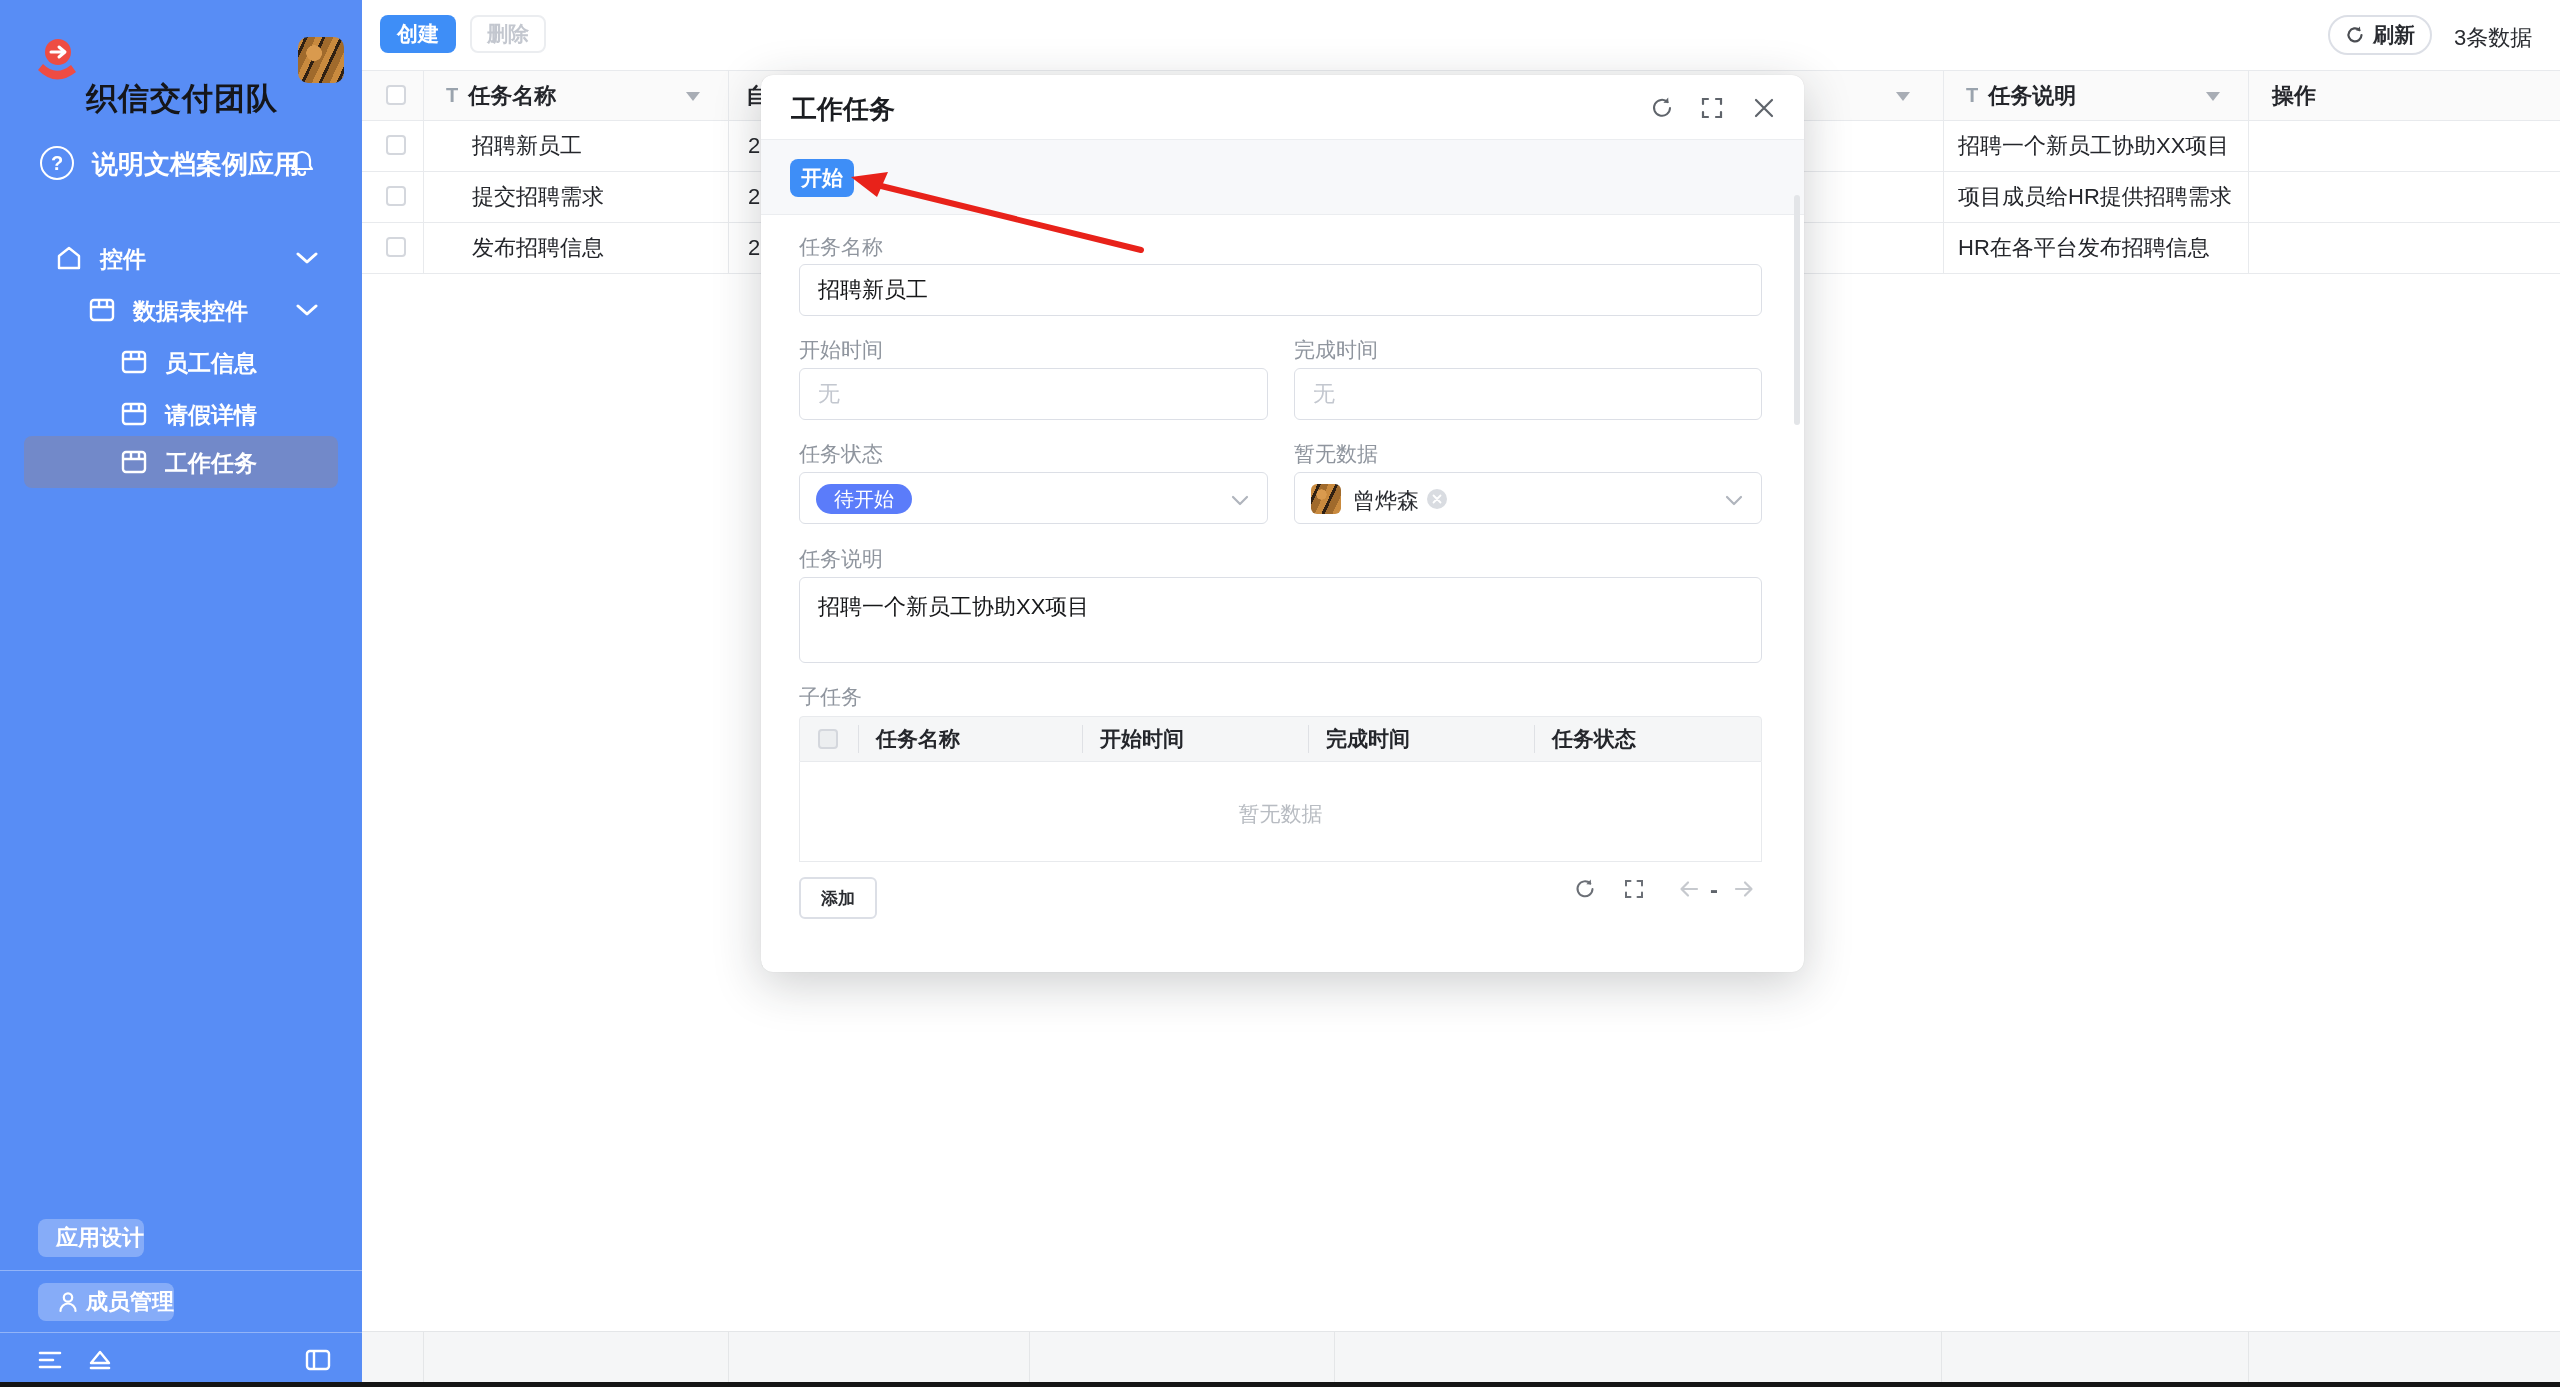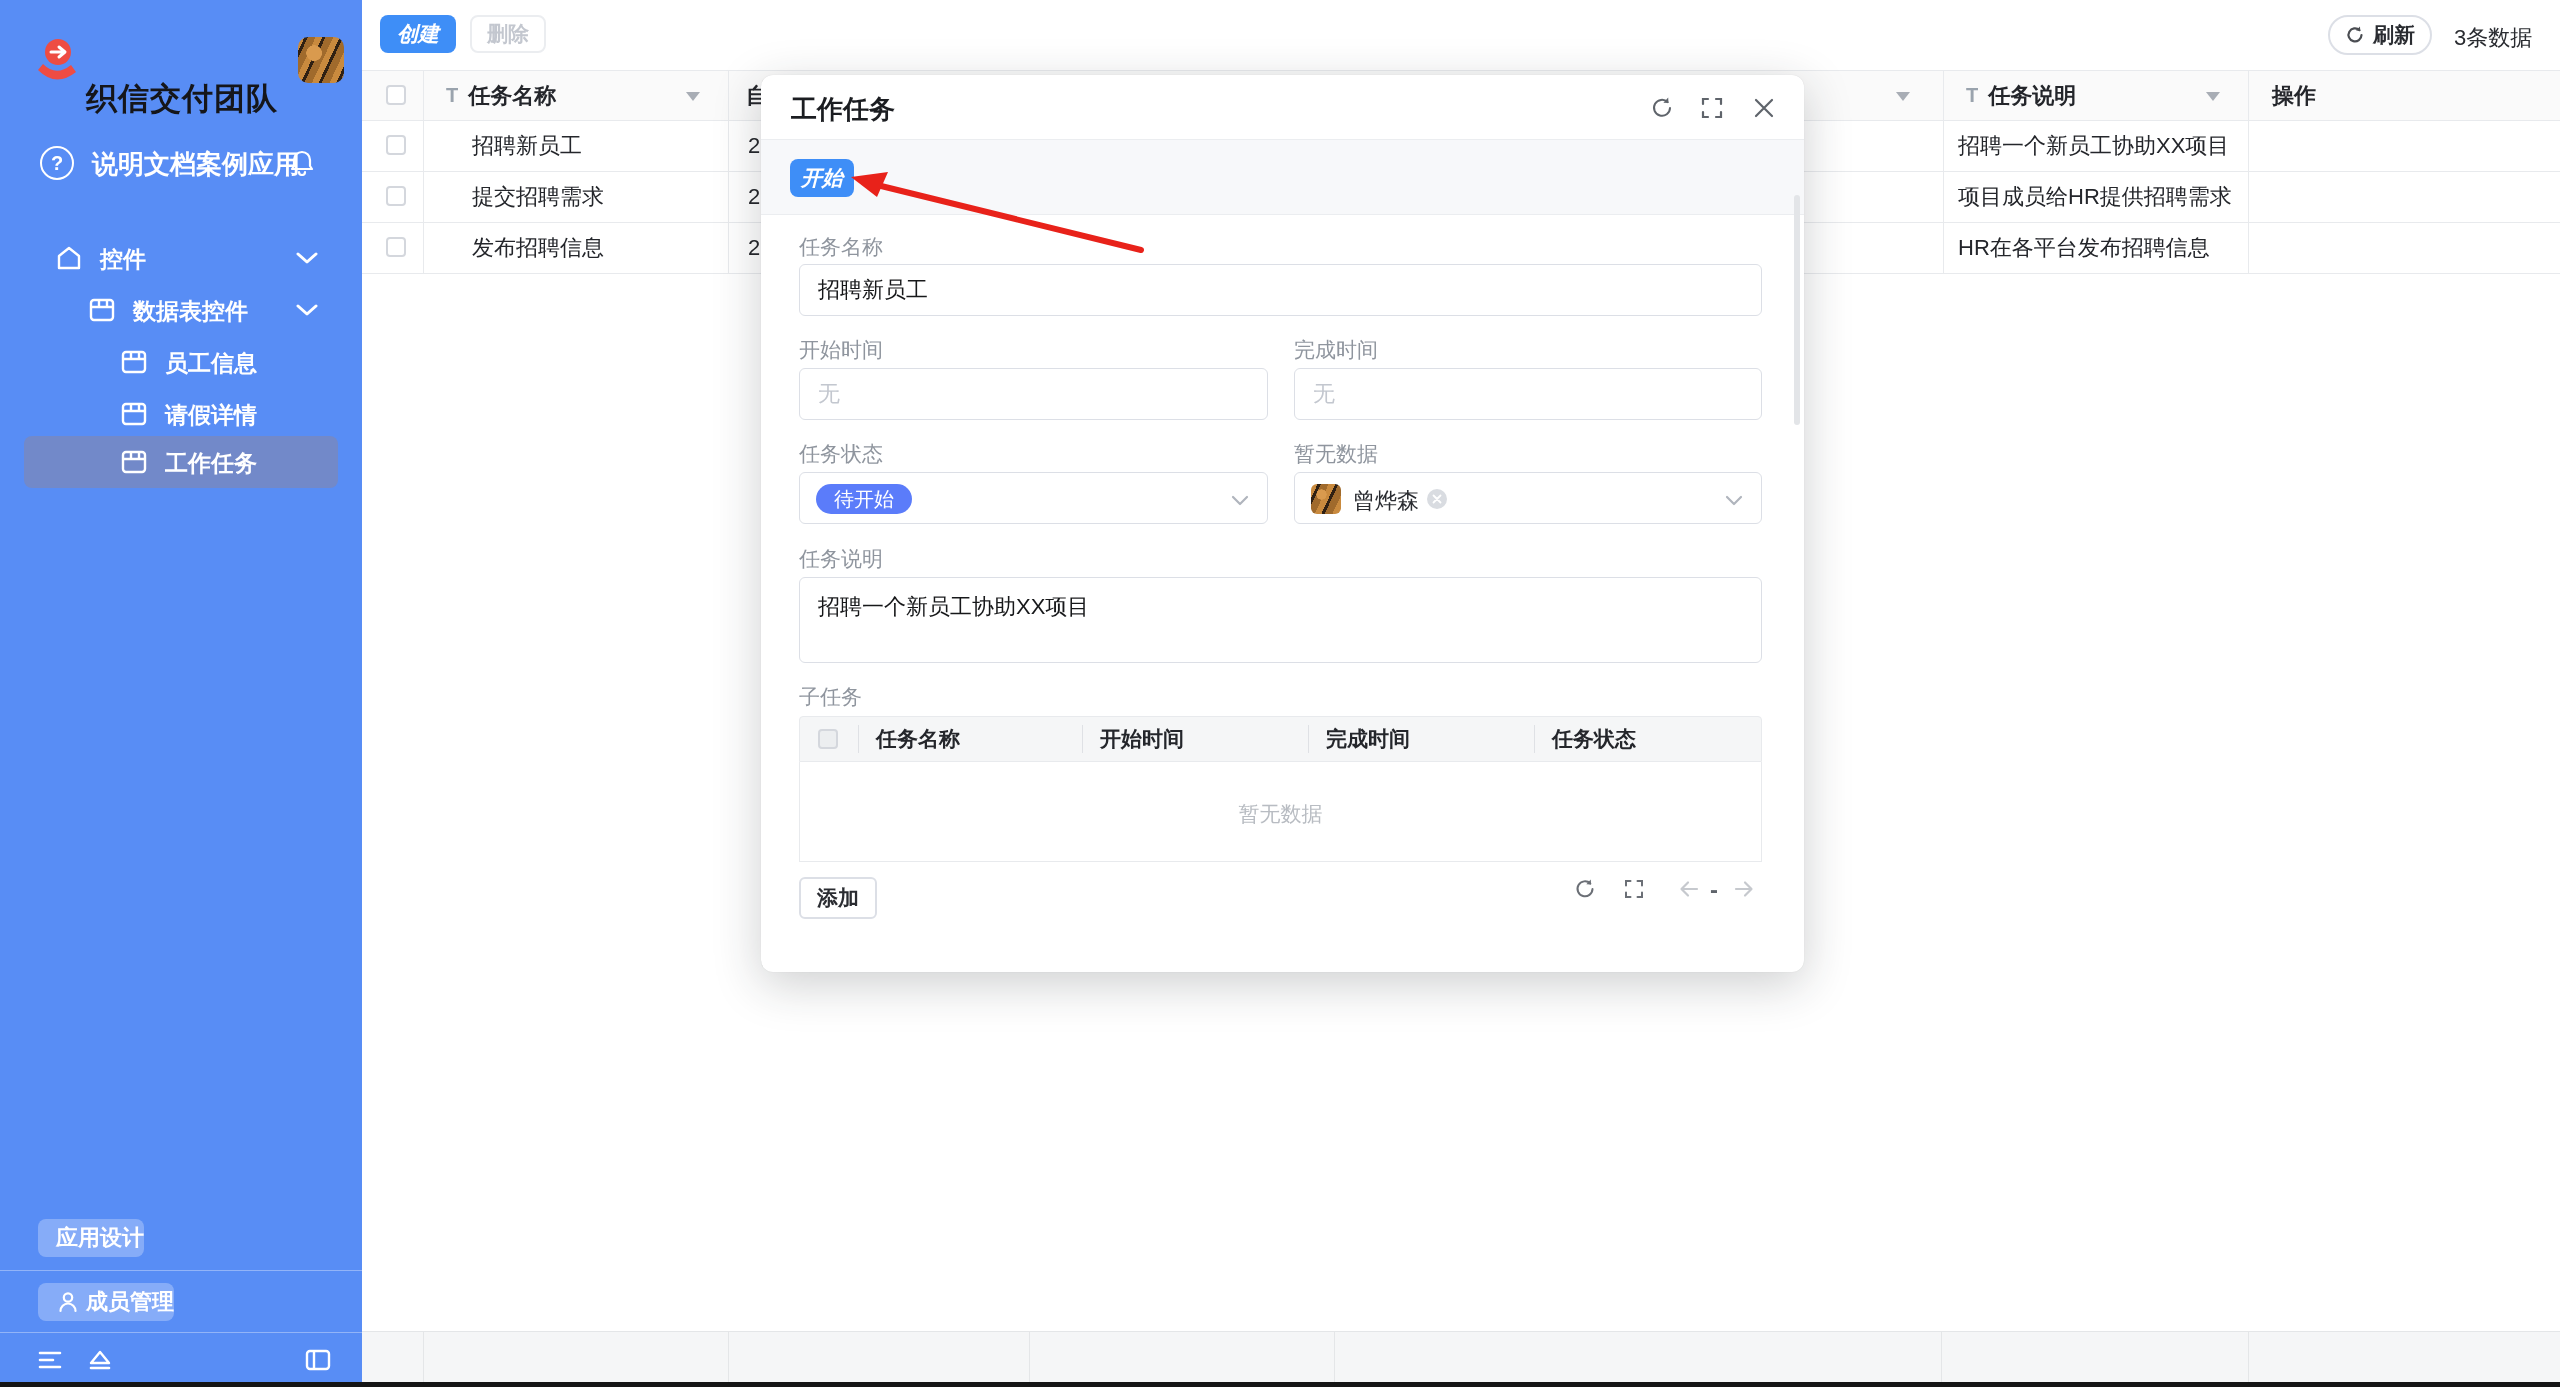--- a/index.html
+++ b/index.html
@@ -24,21 +24,21 @@
   .nav-item .lbl{position:absolute;top:12px;}
   .nav-sel{left:24px;width:314px;height:52px;background:#7289c9;border-radius:8px;}
   .side-btn{background:rgba(255,255,255,0.28);border-radius:8px;color:#fff;font-size:22px;font-weight:600;
             display:flex;align-items:center;justify-content:flex-end;gap:8px;}
   .side-div{left:0;width:362px;height:1px;background:rgba(255,255,255,0.35);}
   svg.wicon{display:block;}
 
   
   .topbar{left:362px;top:0;width:2198px;height:70px;background:#fff;}
   .btn{display:flex;align-items:center;justify-content:center;font-size:21px;border-radius:8px;box-sizing:border-box;}
-  .btn-primary{background:#3e8ef7;color:#fff;font-weight:bold;border:none;font-style:italic;}
+  .btn-primary{background:#3e8ef7;color:#fff;font-weight:bold;border:none;}
   .btn-disabled{background:#fff;color:#c3c7cf;font-weight:bold;border:2px solid #ebedf0;}
   .btn-refresh{background:#fff;border:2px solid #dcdfe6;border-radius:20px;color:#2a2c31;font-weight:bold;gap:8px;}
   .count-text{font-size:22px;color:#2a2c31;}
 
   
   .tbl-header{left:362px;top:70px;width:2198px;height:51px;background:#fafafa;
               border-top:1px solid #e8eaed;border-bottom:1px solid #e8eaed;box-sizing:border-box;}
   .tbl-row{left:362px;width:2198px;height:51px;background:#fff;border-bottom:1px solid #e8eaed;box-sizing:border-box;}
   .vline{position:absolute;top:0;width:1px;height:100%;background:#e8eaed;}
   .hcell{position:absolute;top:0;height:100%;display:flex;align-items:center;font-size:22px;font-weight:bold;color:#24262b;gap:10px;}
@@ -72,21 +72,21 @@
   .x-badge{position:absolute;left:132px;top:16px;width:20px;height:20px;border-radius:50%;background:#d9dce1;}
   .x-badge svg{position:absolute;left:5px;top:5px;}
   .textarea{position:absolute;border:1px solid #dcdfe6;border-radius:6px;box-sizing:border-box;
             font-size:22px;color:#17181a;padding:14px 18px;background:#fff;}
   .sub-hdr{position:absolute;background:#f5f6f7;border:1px solid #e8eaed;border-radius:4px 4px 0 0;box-sizing:border-box;}
   .sub-body{position:absolute;background:#fff;border:1px solid #e8eaed;border-top:none;box-sizing:border-box;}
   .sub-col{position:absolute;top:0;height:100%;display:flex;align-items:center;font-size:21px;font-weight:bold;color:#24262b;}
   .sub-div{position:absolute;top:8px;bottom:8px;width:1px;background:#dfe1e5;}
   .empty-text{position:absolute;width:100%;text-align:center;font-size:21px;color:#b8bcc2;}
   .btn-add{position:absolute;width:74px;height:38px;background:#fff;border:2px solid #dcdfe6;border-radius:6px;
-           font-size:21px;font-weight:bold;color:#2a2c31;display:flex;align-items:center;justify-content:center;}
+           font-size:17px;font-weight:bold;color:#2a2c31;display:flex;align-items:center;justify-content:center;}
   .pg-ic{position:absolute;top:802px;}
   .dash{position:absolute;font-size:24px;color:#5f646b;font-weight:bold;}
   .m-scroll{position:absolute;right:4px;top:120px;width:6px;height:230px;background:#e3e5e8;border-radius:3px;}
 
   .arrow-svg{left:0;top:0;width:2560px;height:1387px;pointer-events:none;}
 </style>
 </head>
 <body>
 
 <div class="stage">

